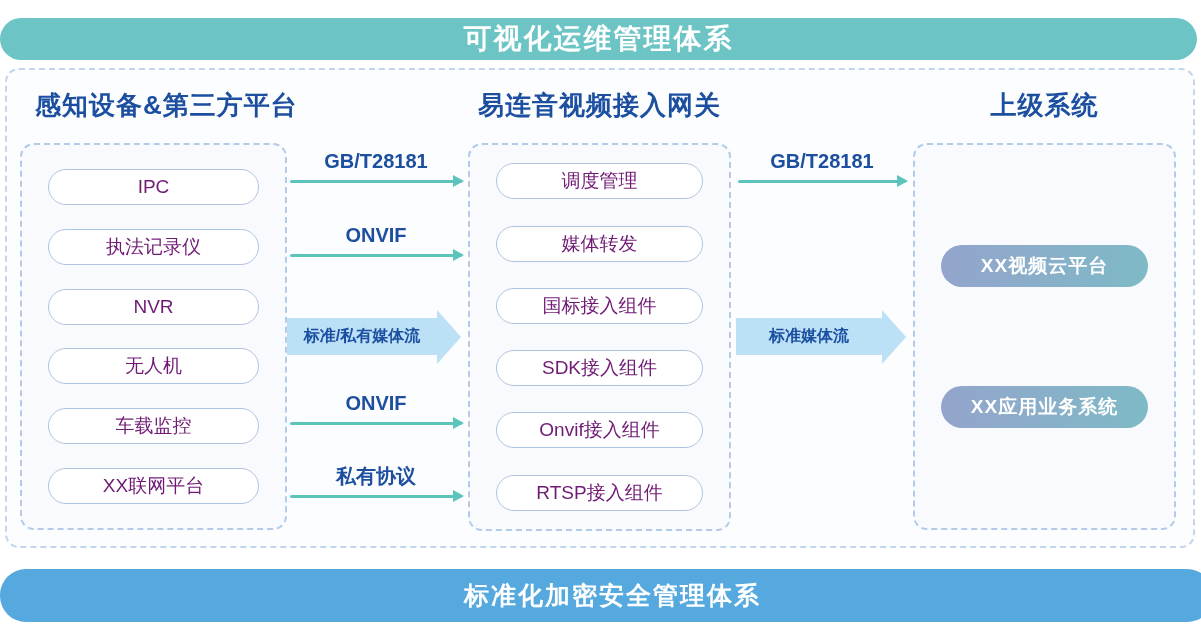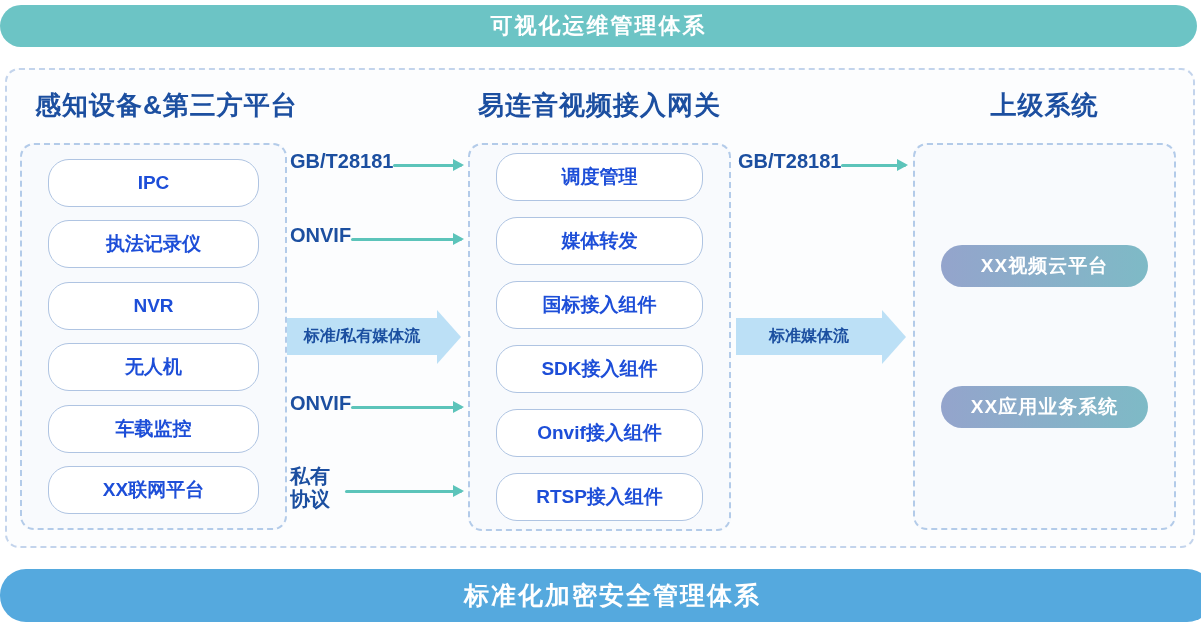--- a/index.html
+++ b/index.html
@@ -2,22 +2,22 @@
 <html><head>
 <meta charset="utf-8">
 <style>
   html,body{margin:0;padding:0;}
   body{background:#ffffff;font-family:"Liberation Sans","DejaVu Sans",sans-serif;}
   .canvas{position:relative;width:1201px;height:624px;background:#ffffff;overflow:hidden;}
 
   
   .banner{position:absolute;display:flex;align-items:center;justify-content:center;
           color:#ffffff;font-weight:600;letter-spacing:2px;}
-  .banner-top{left:0;top:5px;width:1197px;height:42px;border-radius:21px;
-              background:#6CC4C5;font-size:22px;font-family:Liberation Serif, serif;}
+  .banner-top{left:0;top:18px;width:1197px;height:42px;border-radius:21px;
+              background:#6CC4C5;font-size:28px;font-family:Liberation Serif, serif;}
   .banner-bottom{left:0;top:569px;width:1201px;height:53px;border-radius:26px;
               background:#55A9DE;font-size:25px;padding-left:12px;}
 
   
   .outer{position:absolute;left:5px;top:68px;width:1186px;height:476px;
          border:2px dashed #C3D4EC;border-radius:14px;background:#FCFDFE;}
 
   
   .col-header{position:absolute;font-size:26px;font-weight:700;color:#1C4FA0;letter-spacing:1px;}
   .h-left{left:35px;top:88px;}
@@ -26,30 +26,30 @@
 
   
   .colbox{position:absolute;border:2px dashed #B3CBE9;border-radius:14px;background:#F8FAFD;
           display:flex;flex-direction:column;justify-content:space-evenly;
           padding:0 26px;box-sizing:border-box;}
   .box-left{left:20px;top:143px;width:267px;height:387px;}
   .box-mid{left:468px;top:143px;width:263px;height:388px;gap:8px;}
   .box-right{left:913px;top:143px;width:263px;height:387px;}
 
   
-  .pill{height:48px;border:1.5px solid #AFC4E2;border-radius:21px;background:#ffffff;
+  .pill{height:36px;border:1.5px solid #AFC4E2;border-radius:21px;background:#ffffff;
         display:flex;align-items:center;justify-content:center;
-        font-size:19px;font-weight:700;color:#1d4ed8;box-sizing:border-box;}
+        font-size:19px;font-weight:400;color:#701a75;box-sizing:border-box;}
   .pill-grad{height:42px;border:none;border-radius:21px;
         background:linear-gradient(90deg,#94A4CC 0%,#7EBAC6 100%);
         display:flex;align-items:center;justify-content:center;
         font-size:19px;font-weight:600;color:#ffffff;letter-spacing:1px;}
 
   
-  .arrow-thin{position:absolute;display:flex;align-items:center;}
+  .arrow-thin{position:absolute;display:flex;flex-direction:column;align-items:center;}
   .arrow-label{font-size:20px;font-weight:600;color:#1C4FA0;margin-bottom:7px;line-height:1.15;}
   .arrow-line{position:relative;width:100%;height:3px;background:#5CC4BA;border-radius:2px;}
   .arrow-head{position:absolute;right:-2px;top:-5px;width:0;height:0;
         border-left:11px solid #5CC4BA;border-top:6.5px solid transparent;
         border-bottom:6.5px solid transparent;}
 
   
   .arrow-thick{position:absolute;background:#BCE0F6;height:37px;
         display:flex;align-items:center;justify-content:center;
         font-size:16px;font-weight:700;color:#1B4FA0;}

